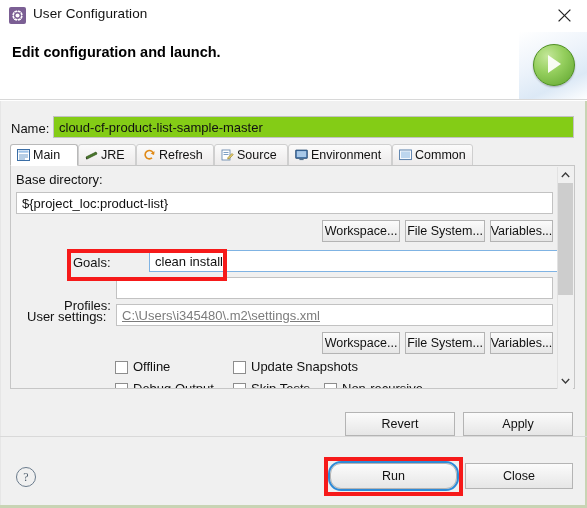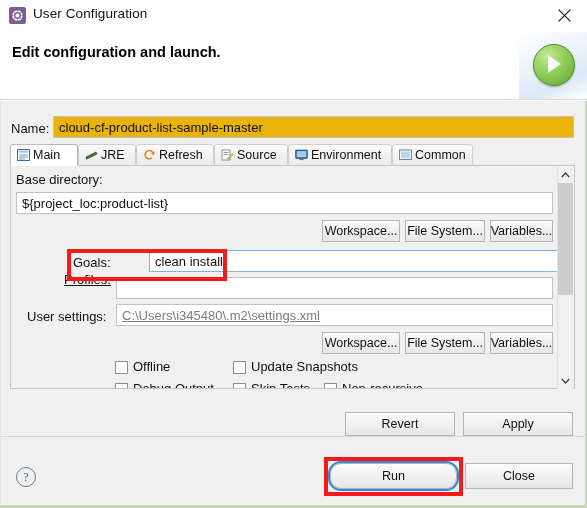--- a/index.html
+++ b/index.html
@@ -37,21 +37,21 @@
 
   
   .body{position:absolute;left:0;top:101px;width:587px;height:407px;background:#f0f0f0;}
   .edge-l{position:absolute;left:0;top:0;width:1px;height:407px;background:#e6e6e6;}
   .edge-r{position:absolute;right:0;top:0;width:2px;height:407px;background:#c8d4b4;}
   .edge-b{position:absolute;left:0;bottom:0;width:587px;height:3px;background:#c8d4b4;}
 
   
   .name-label{position:absolute;left:11px;top:121px;font-size:13px;color:#111;}
   .name-input{position:absolute;left:53px;top:116px;width:521px;height:22px;box-sizing:border-box;
-              background:#eab308;border:1px solid #c2c2c2;padding:2px 5px;font-size:13px;color:#111;
+              background:#84cc16;border:1px solid #c2c2c2;padding:2px 5px;font-size:13px;color:#111;
               line-height:17px;}
 
   
   .tabstrip{position:absolute;left:10px;top:144px;width:565px;height:22px;}
   .tab{position:absolute;top:0;height:22px;box-sizing:border-box;
        display:flex;align-items:center;gap:3px;padding:0 7px 0 6px;
        font-size:12.5px;color:#111;cursor:default;white-space:nowrap;}
   .tab.inactive{background:linear-gradient(#fbfbfb,#eceaea);border:1px solid #cfcfcf;
        border-top-left-radius:3px;border-top-right-radius:3px;}
   .tab.active{background:#ffffff;border:1px solid #b9b9b9;border-bottom:1px solid #ffffff;
@@ -221,21 +221,21 @@
       <div class="lbl" style="left:5px;top:6px;">Base directory:</div>
       <div class="fld" style="left:5px;top:26px;width:537px;">${project_loc:product-list}</div>
 
       <div class="btn" style="left:311px;top:54px;width:78px;">Workspace...</div>
       <div class="btn" style="left:394px;top:54px;width:80px;">File System...</div>
       <div class="btn" style="left:479px;top:54px;width:63px;">Variables...</div>
 
       <div class="lbl" style="left:62px;top:89px;">Goals:</div>
       <div class="fld focus" style="left:105px;top:84px;width:437px;"><span>clean install</span><span class="caret"></span></div>
 
-      <div class="lbl" style="left:53px;top:106px;text-decoration:underline;">Profiles:</div>
+      <div class="lbl" style="left:53px;top:132px;">Profiles:</div>
       <div class="fld" style="left:105px;top:111px;width:437px;"></div>
 
       <div class="lbl" style="left:16px;top:143px;">User settings:</div>
       <div class="fld grey" style="left:105px;top:138px;width:437px;text-decoration:underline;">C:\Users\i345480\.m2\settings.xml</div>
 
       <div class="btn" style="left:311px;top:166px;width:78px;">Workspace...</div>
       <div class="btn" style="left:394px;top:166px;width:80px;">File System...</div>
       <div class="btn" style="left:479px;top:166px;width:63px;">Variables...</div>
 
       <div class="cbx" style="left:104px;top:195px;"></div>

